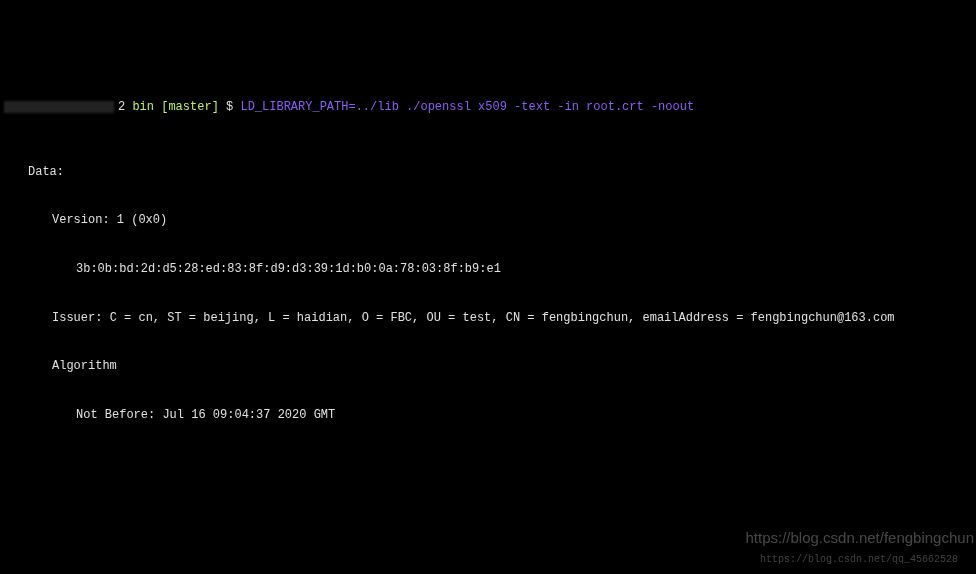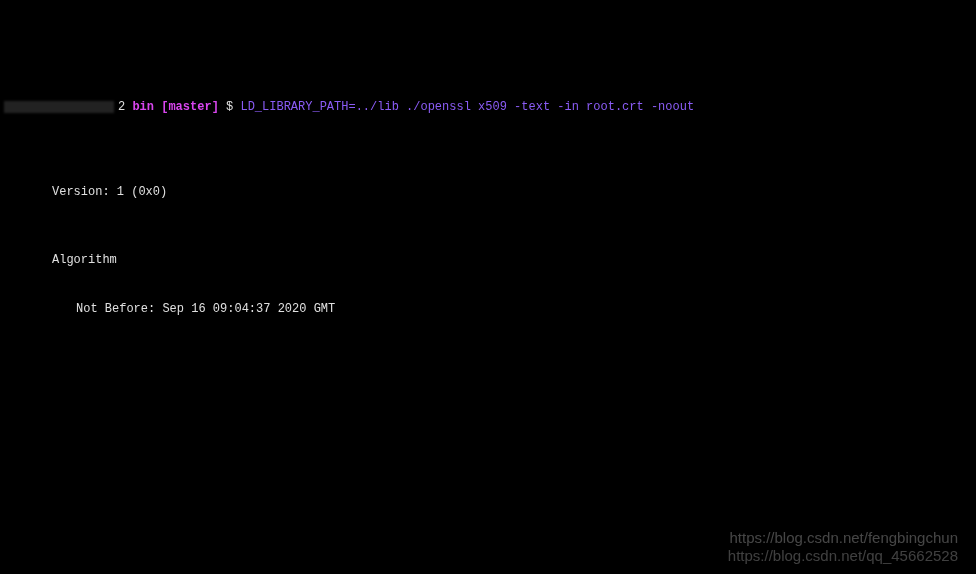--- a/index.html
+++ b/index.html
@@ -12,65 +12,68 @@
       width: 976px;
       height: 574px;
       overflow: hidden;
       position: relative;
       white-space: pre;
     }
     .terminal {
       padding: 2px 4px;
     }
     .prompt-line { color: #e0e0e0; }
-    .cyan { color: #d946ef; font-weight: bold; }
+    .cyan { color: #bef264; font-weight: normal; }
     .white { color: #8b5cf6; }
     .line { white-space: pre; }
     .i1 { padding-left: 24px; }
-    .i2 { padding-left: 48px; margin-top: 20px; }
+    .i2 { padding-left: 48px; }
     .i3 { padding-left: 72px; }
     .watermark {
       position: absolute;
-      right: 18px;
+      right: 2px;
       bottom: 26px;
       color: rgba(200,200,200,0.35);
       font-family: Arial, sans-serif;
       font-size: 15px;
       pointer-events: none;
     }
     .watermark2 {
       position: absolute;
       right: 18px;
       bottom: 8px;
       color: rgba(200,200,200,0.32);
-      font-family: Liberation Sans, sans-serif;
-      font-size: 15px;
+      font-family: Liberation Mono, monospace;
+      font-size: 10px;
       pointer-events: none;
     }
     .blur-strip {
       display: inline-block;
       width: 110px;
       height: 12px;
       background: #222;
       vertical-align: middle;
       margin-right: 4px;
       filter: blur(1px);
     }
   </style>
 </head>
 <body>
 
 
 
 <div class="terminal">
   <div class="line prompt-line"><span class="blur-strip"></span><span>2</span> <span class="cyan">bin</span> <span class="cyan">[master]</span> <span>$</span> <span class="white">LD_LIBRARY_PATH=../lib ./openssl x509 -text -in root.crt -noout</span></div>
 
+  <div class="line i1">Data:</div>
   <div class="line i2"><span>Version:</span> <span>1 (0x0)</span></div>
+  <div class="line i3">3b:0b:bd:2d:d5:28:ed:83:8f:d9:d3:39:1d:b0:0a:78:03:8f:b9:e1</div>
+  <div class="line i2"><span>Issuer:</span> <span>C = cn, ST = beijing, L = haidian, O = FBC, OU = test, CN = fengbingchun, emailAddress = fengbingchun@163.com</span></div>
   <div class="line i2">Algorithm</div>
-  <div class="line i3"><span>Not Before:</span> <span>Sep 16 09:04:37 2020 GMT</span></div>
+  <div class="line i3"><span>Not Before:</span> <span>Jul 16 09:04:37 2020 GMT</span></div>
   
   
   
   
   
   
   
   
   
   

